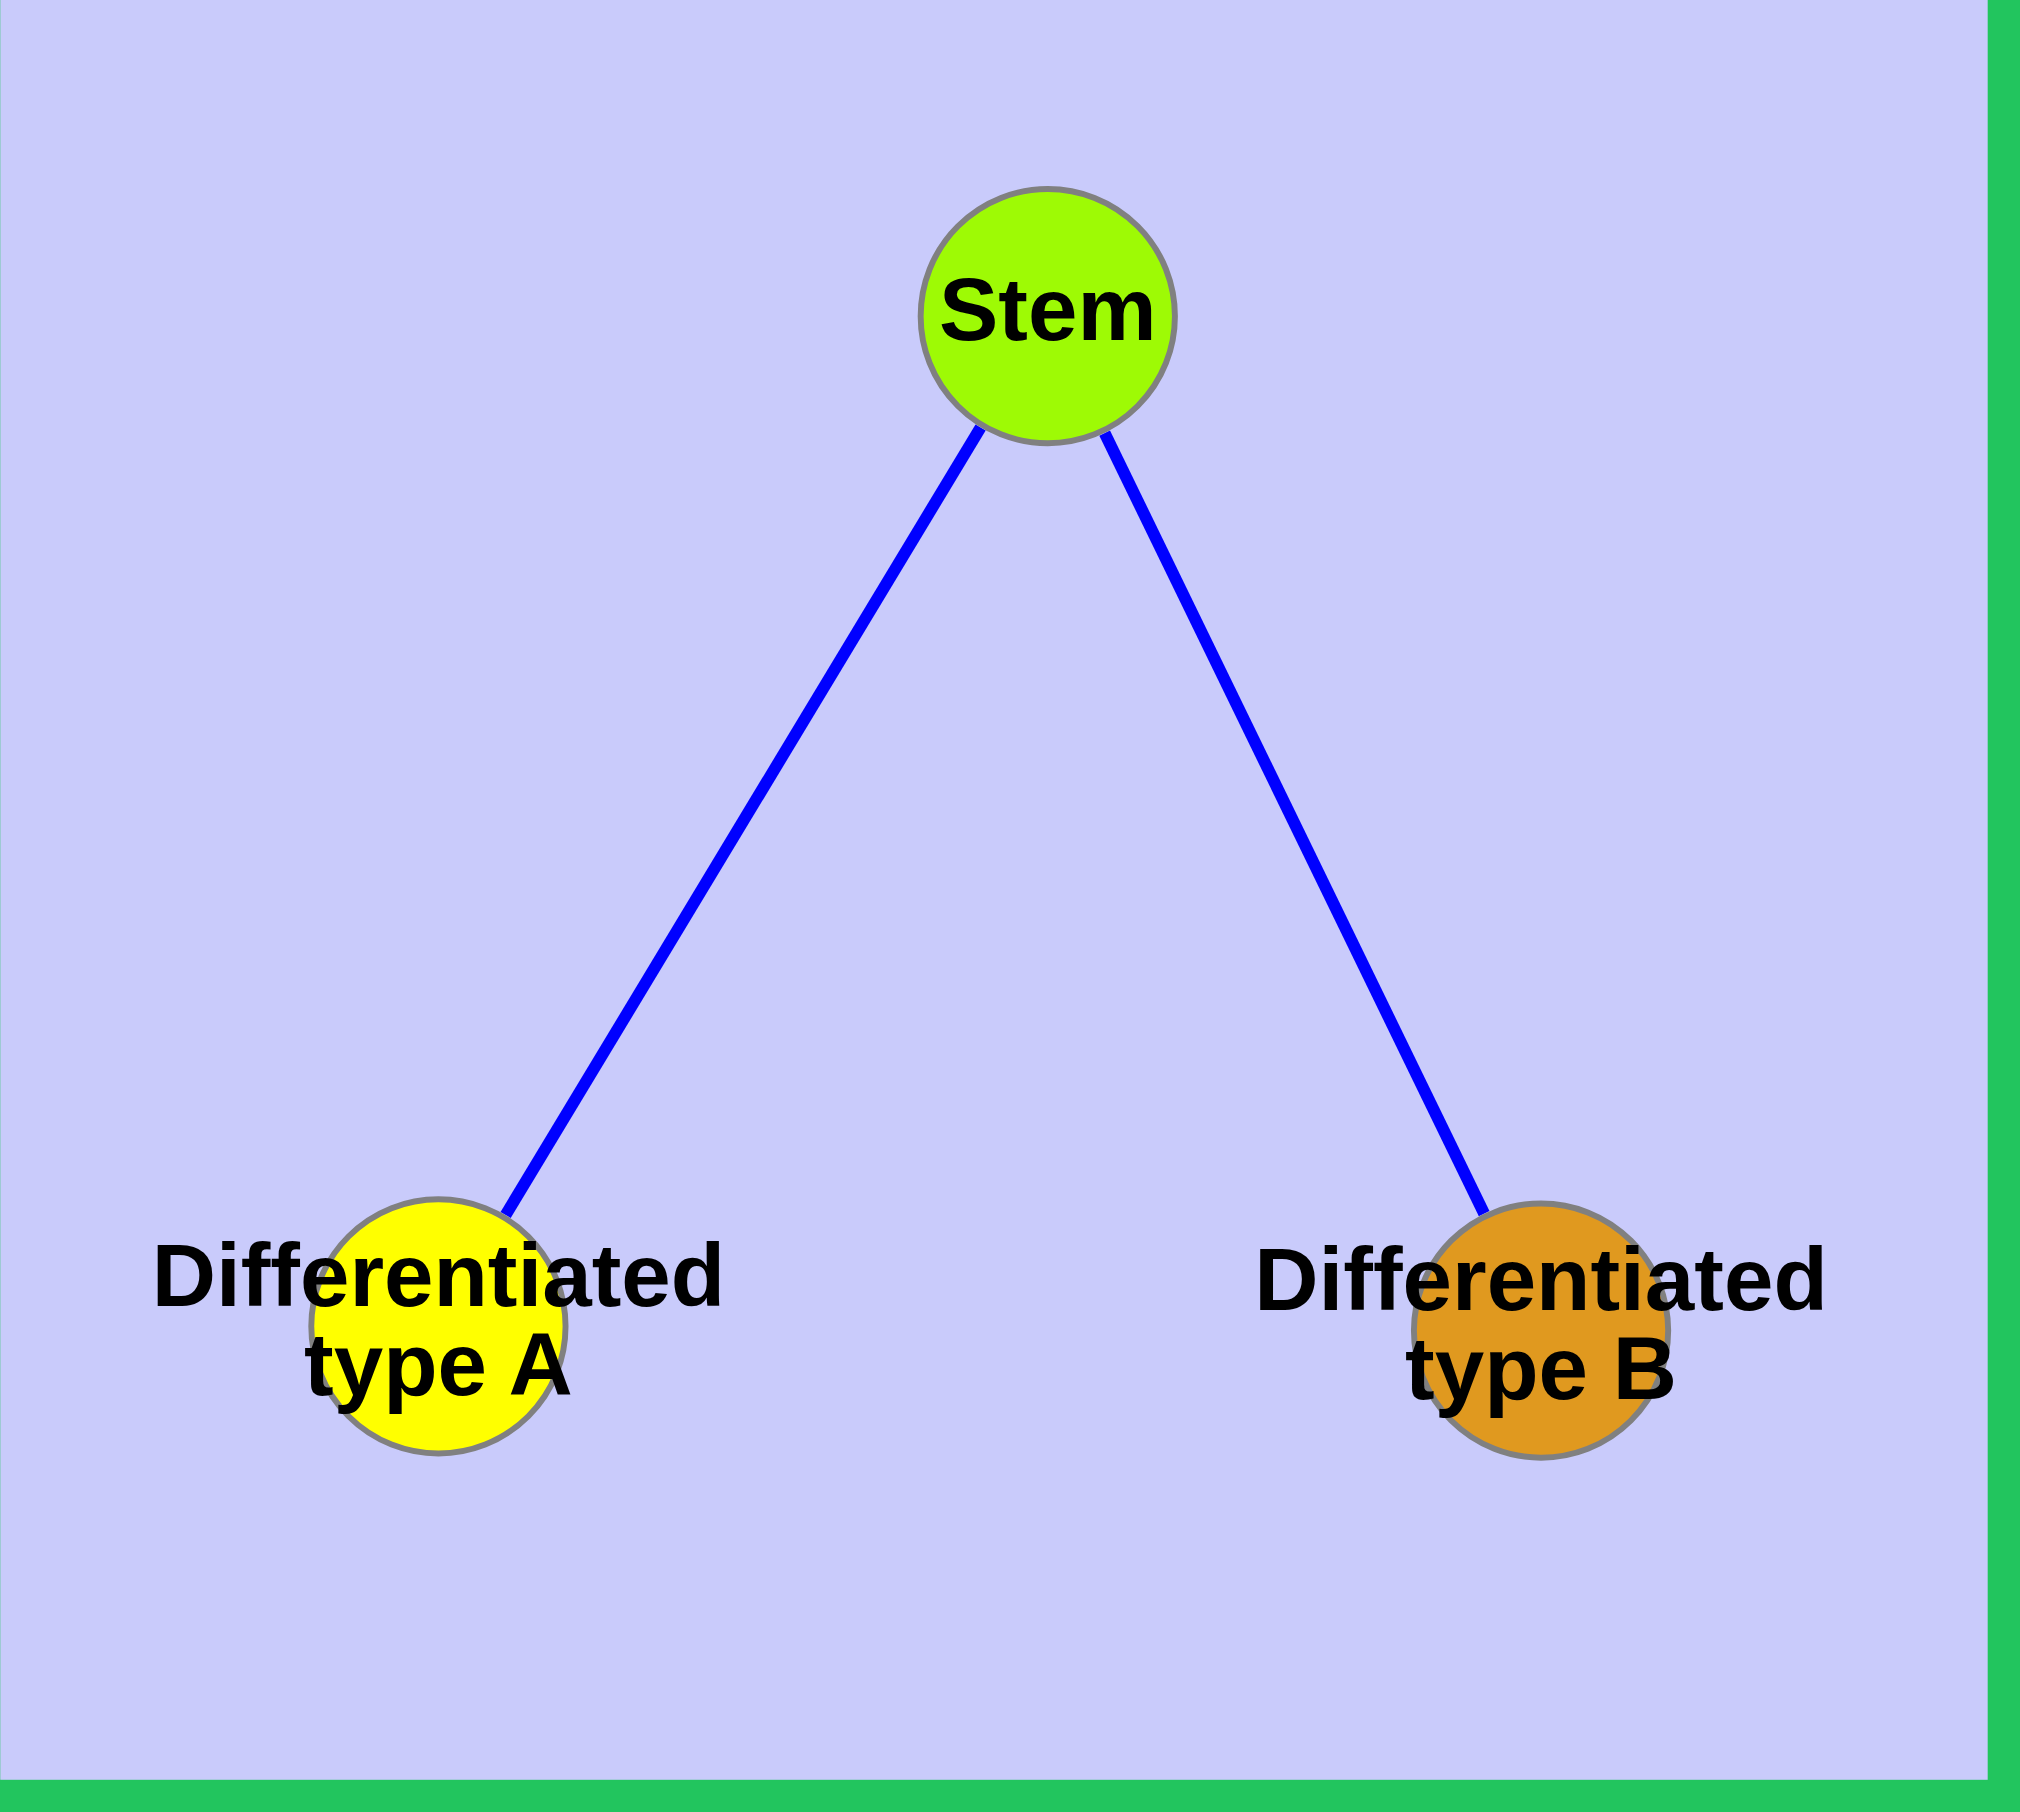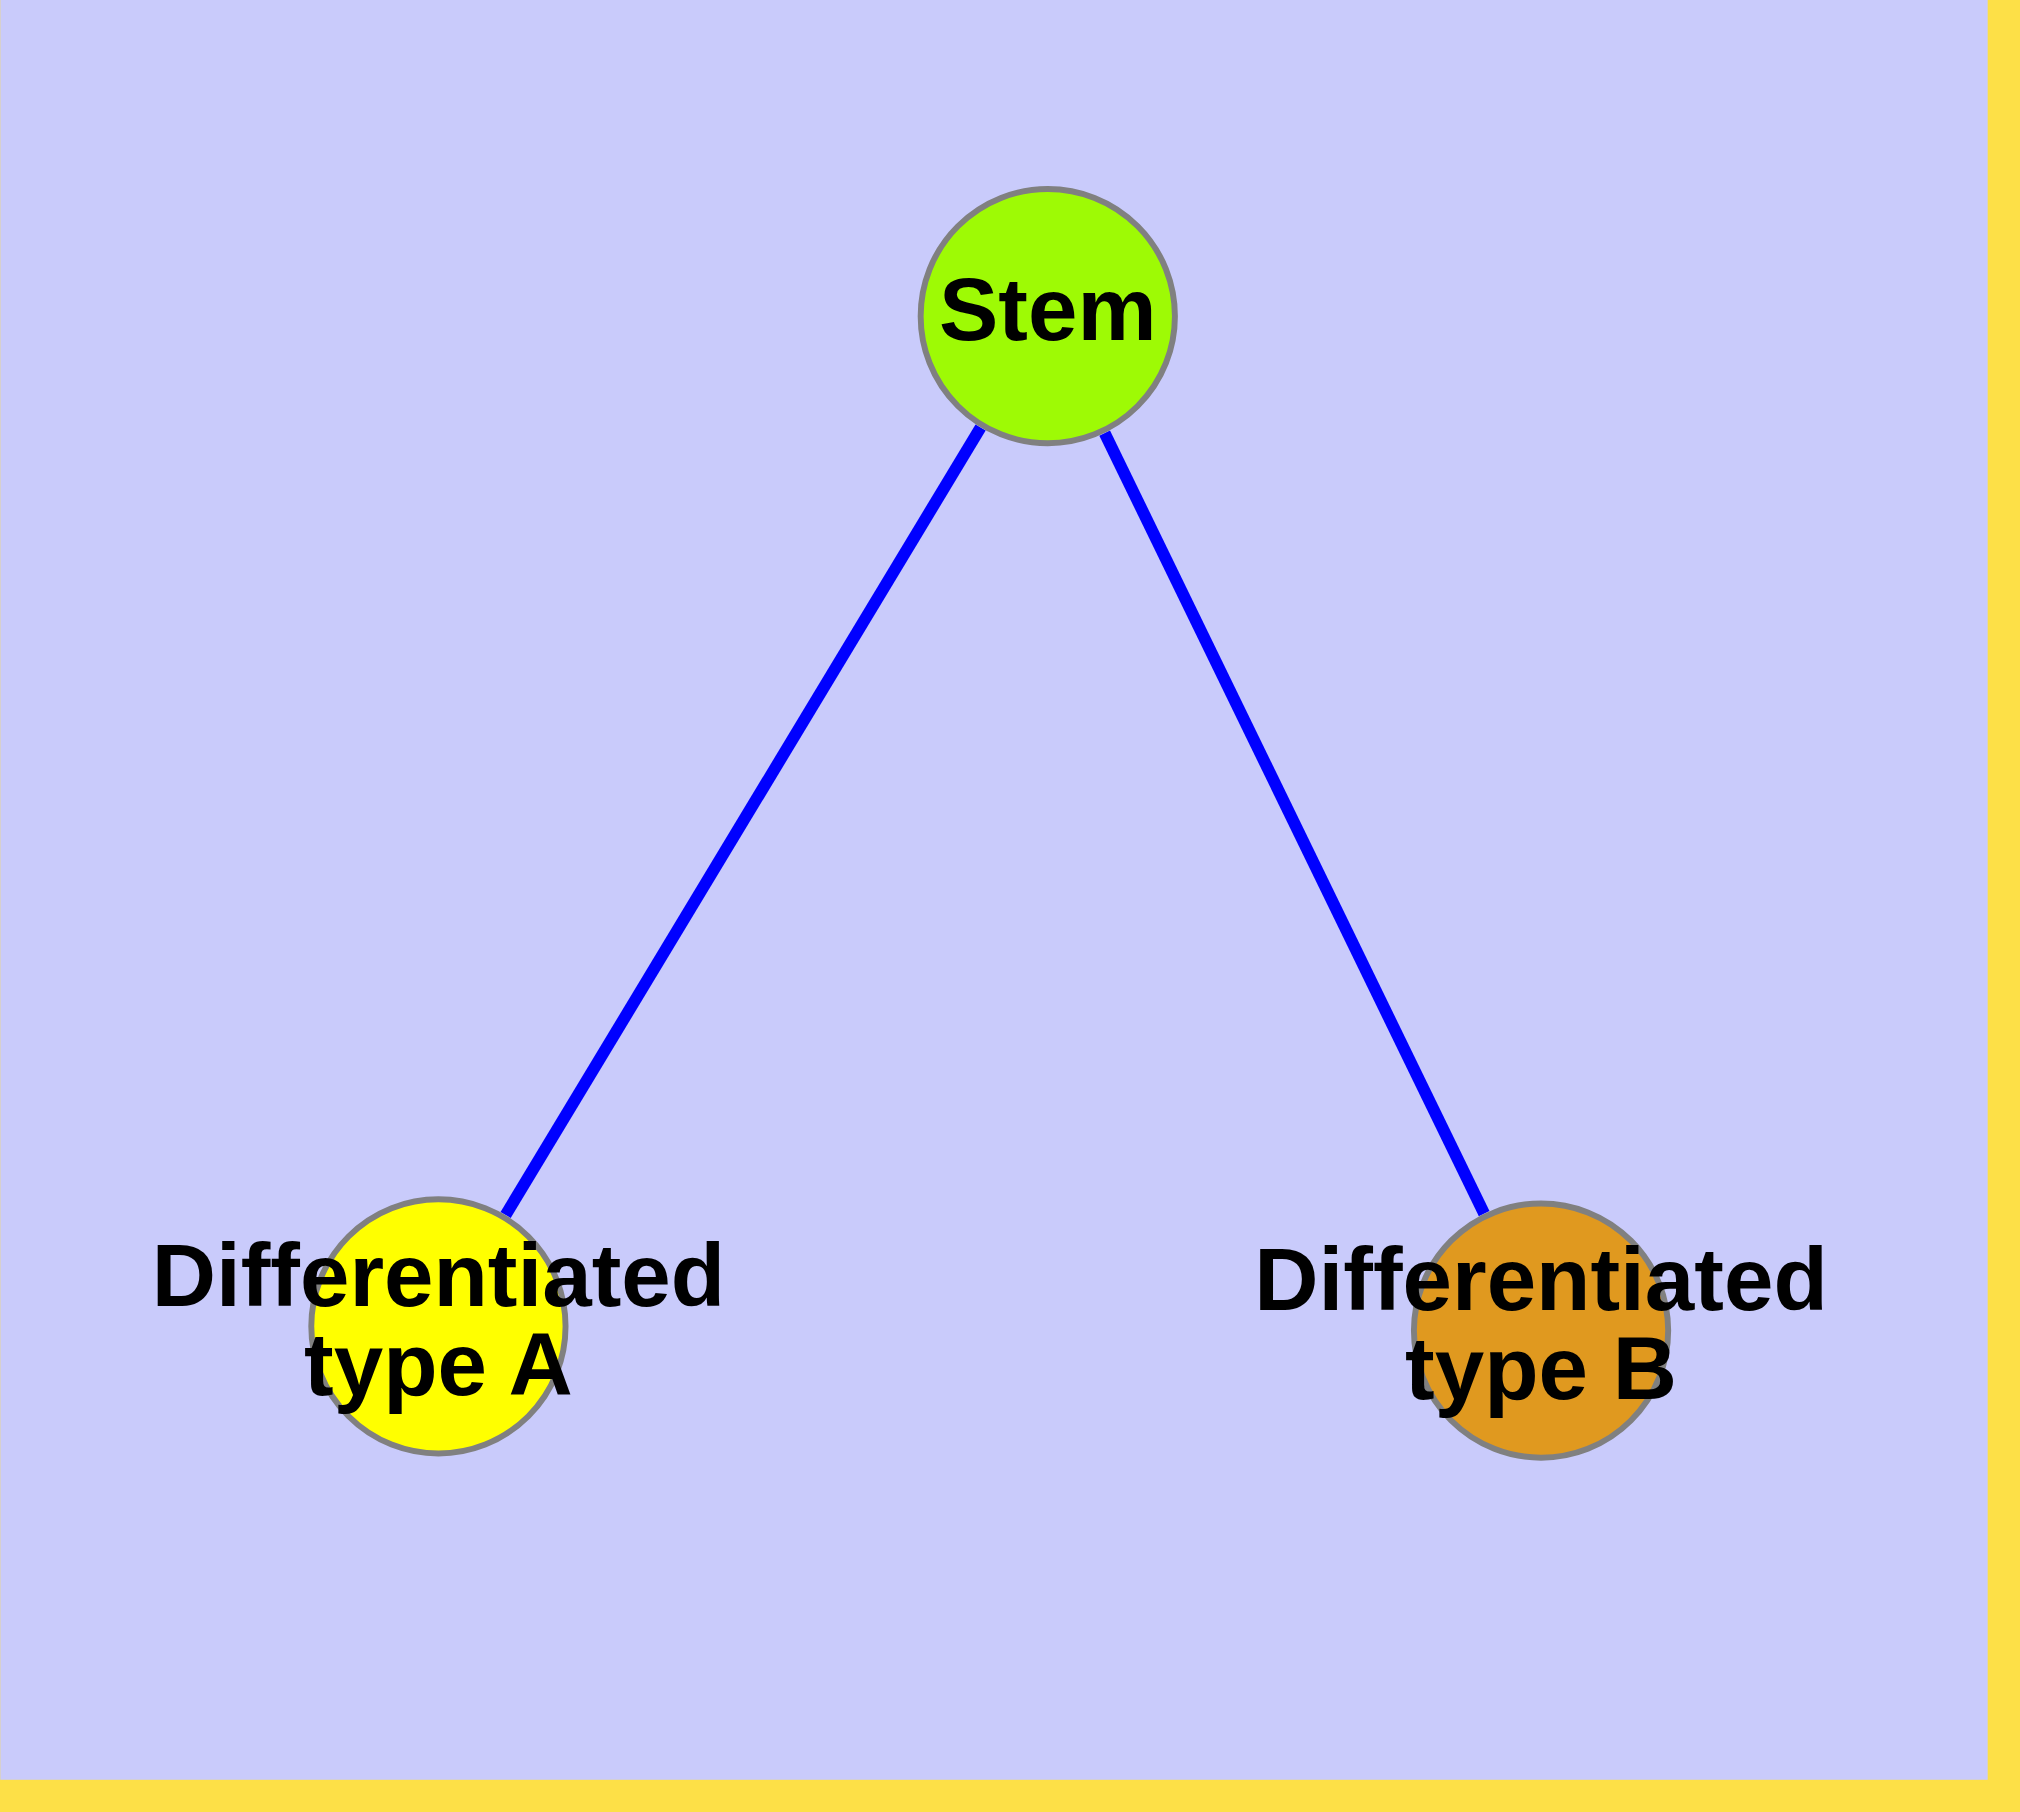--- a/index.html
+++ b/index.html
@@ -35,21 +35,21 @@
     text-anchor: middle;
     white-space: pre;
   }
   .edge-line {
     stroke-linecap: butt;
   }
 </style>
 </head>
 <body>
 
-<div id="graph-canvas" style="background: #fde047;">
+<div id="graph-canvas" style="background: #22c55e;">
   <svg id="graph-svg" viewBox="0 0 2384 2138" xmlns="http://www.w3.org/2000/svg">
 
     <rect id="plot-background" x="0" y="0" width="2345" height="2100" fill="#C9CBFB"></rect>
 
     <g id="edge-layer">
         <line class="edge-line" x1="1156.7170149972972" y1="504.4399417569149" x2="596.2829850027028" y2="1433.560058243085" stroke="#0000FF" stroke-width="14"></line>
         <line class="edge-line" x1="1303.120740800957" y1="511.04729680196834" x2="1750.879259199043" y2="1431.9527031980317" stroke="#0000FF" stroke-width="14"></line>
       </g>
     <g id="node-layer">
         <circle cx="1236" cy="373" r="150" fill="#9EFA05" stroke="#808080" stroke-width="7"></circle>

